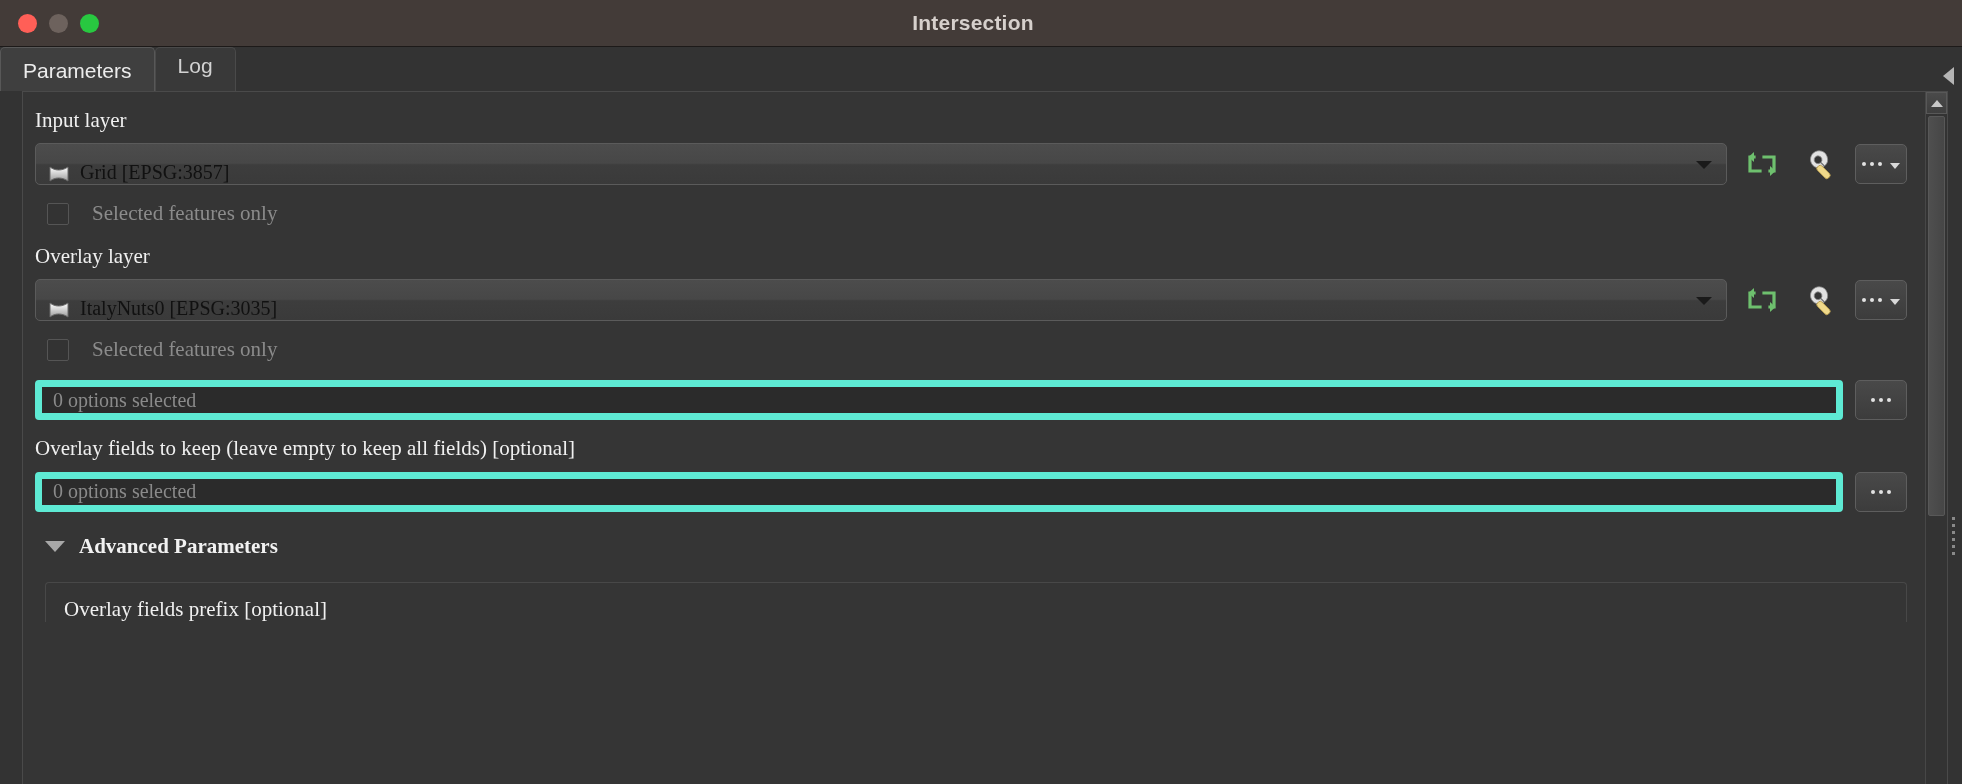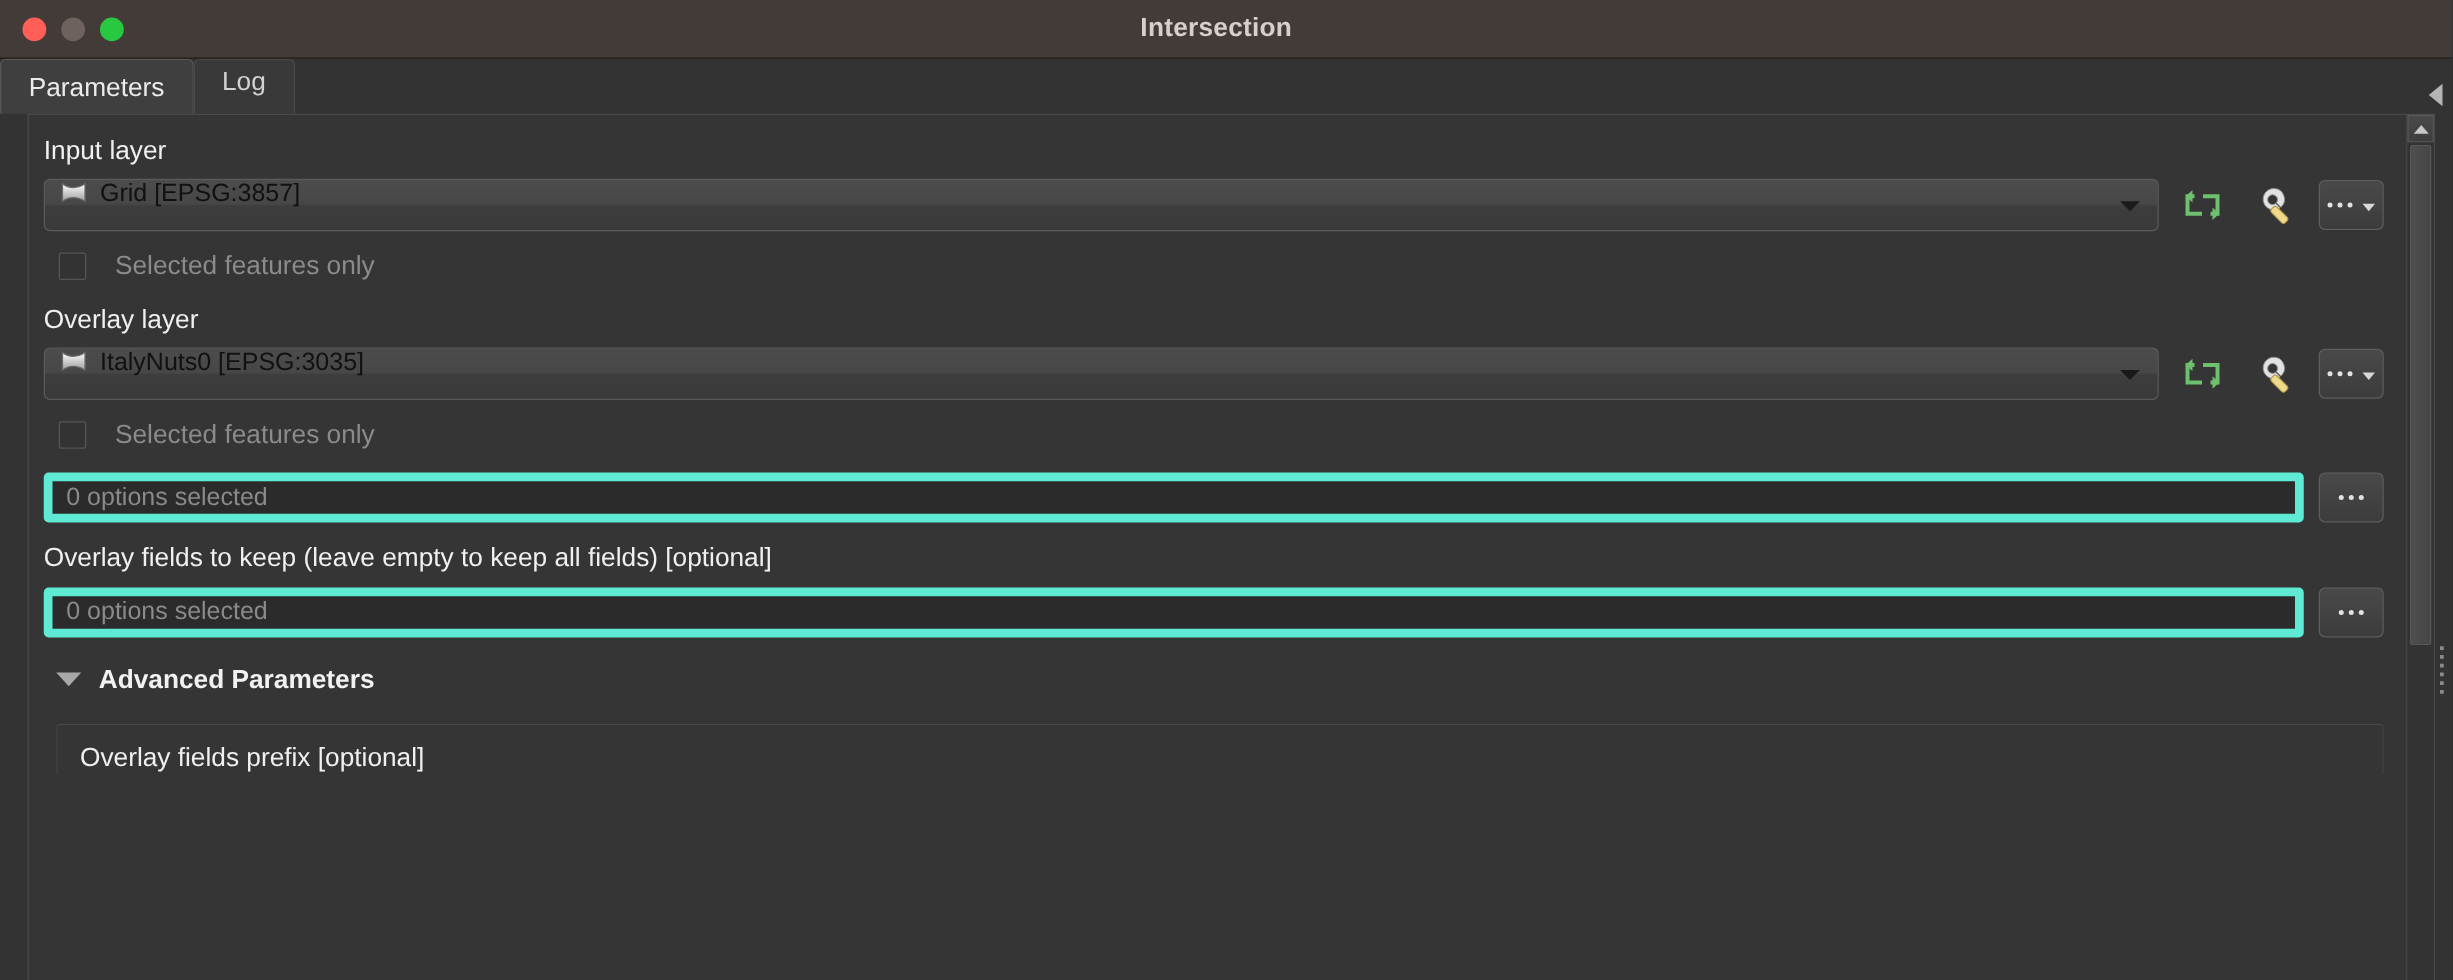--- a/index.html
+++ b/index.html
@@ -120,20 +120,21 @@
     bottom: 0;
     background: #353535;
     border: 1px solid #4a4a4a;
     border-bottom: none;
     display: flex;
   }
   .panel-content {
     flex: 1;
     padding: 16px 18px 0 12px;
     overflow: hidden;
+    font-family: Liberation Serif, serif;
   }
 
   
   .field-label {
     font-size: 21px;
     color: #f0f0f0;
     margin-bottom: 10px;
     line-height: 1.2;
   }
 
@@ -146,21 +147,21 @@
 
   
   .combo {
     position: relative;
     flex: 1;
     height: 42px;
     border: 1px solid #5b5b5b;
     border-radius: 5px;
     background: linear-gradient(to bottom, #4c4c4c 0%, #474747 48%, #3d3d3d 52%, #3a3a3a 100%);
     display: flex;
-    align-items: flex-start;
+    align-items: flex-end;
     padding: 0 34px 0 11px;
     cursor: pointer;
   }
   .combo-text {
     font-size: 20px;
     color: #111111;
     white-space: nowrap;
     overflow: hidden;
     text-overflow: ellipsis;
   }

